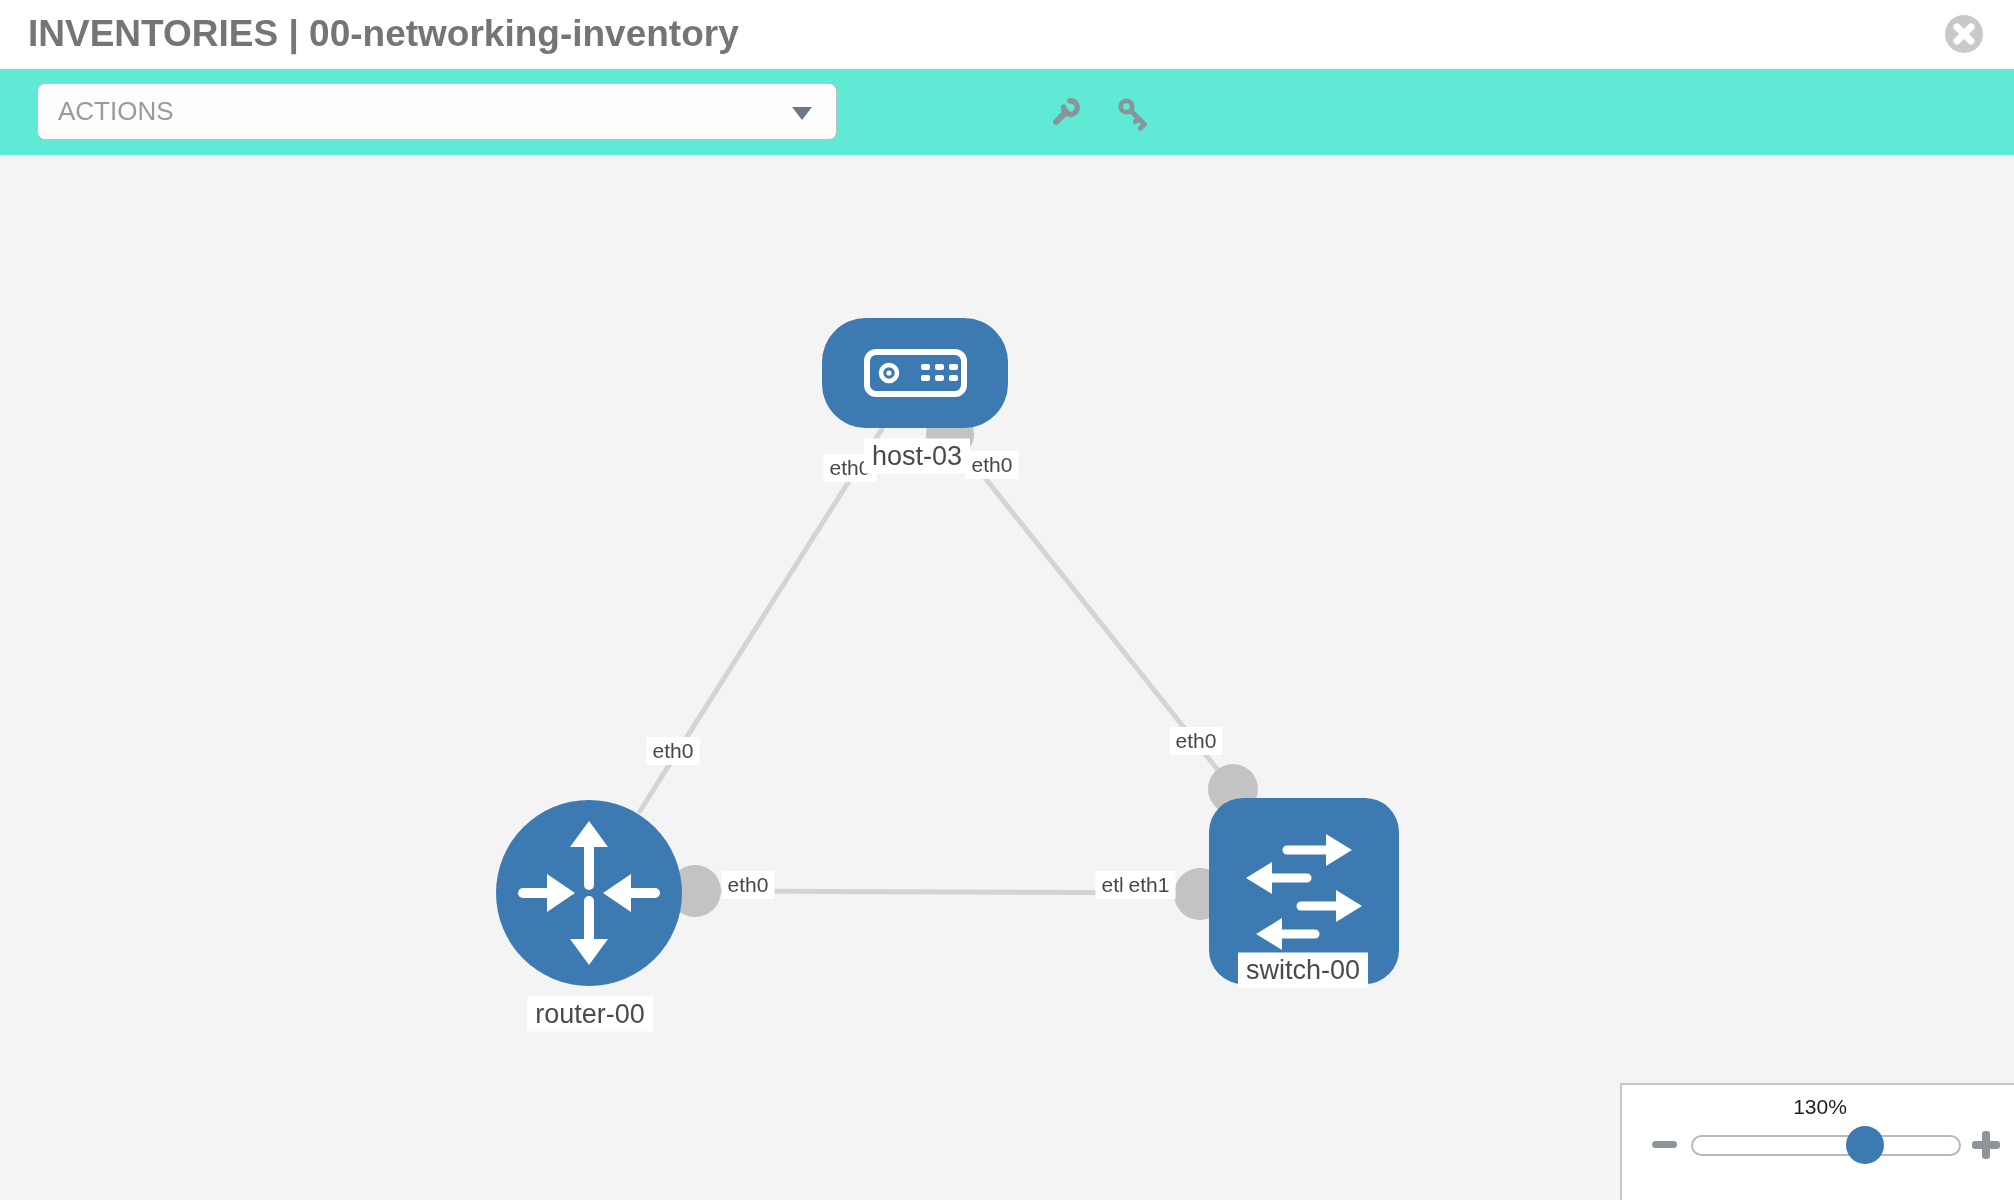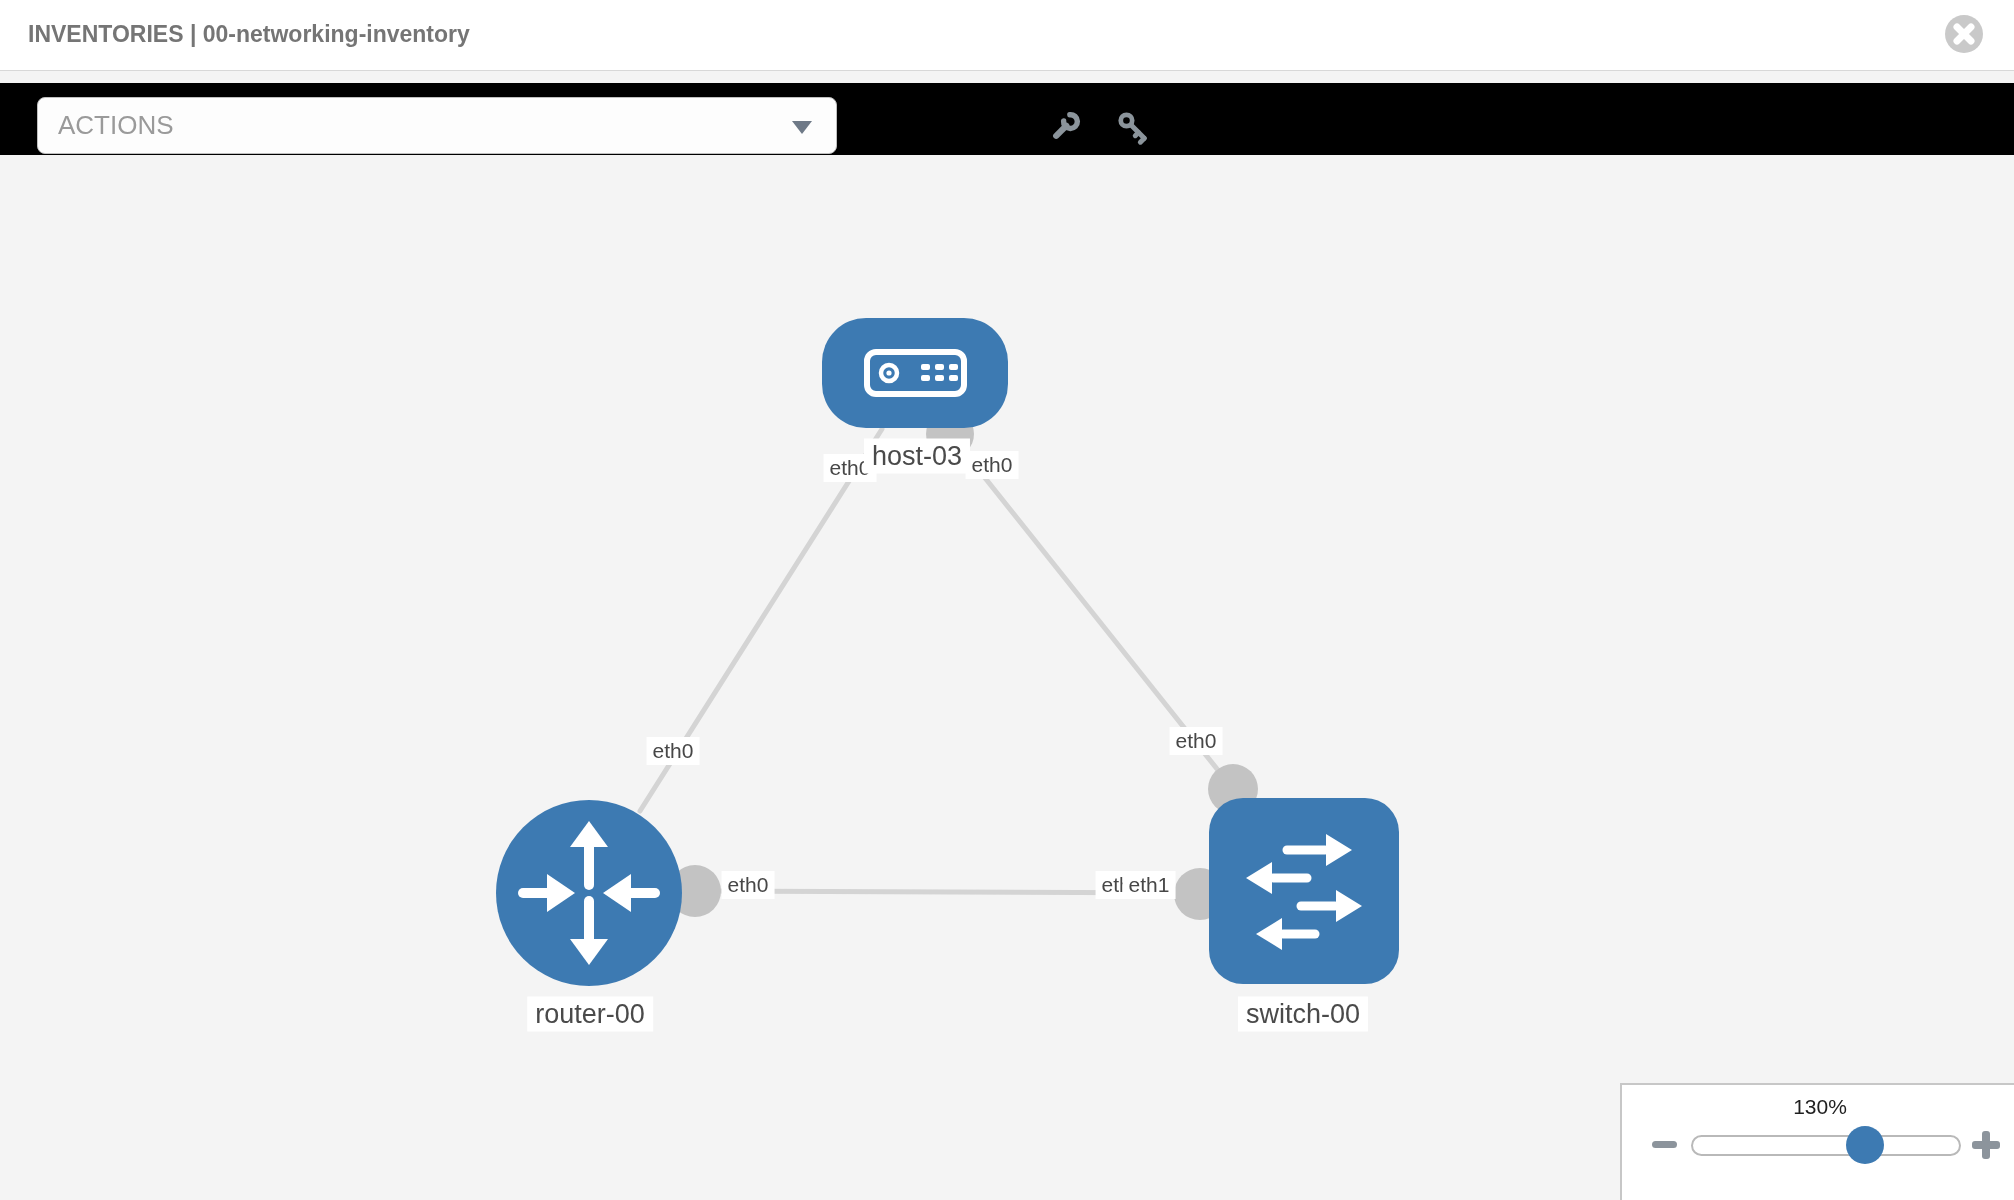--- a/index.html
+++ b/index.html
@@ -8,26 +8,26 @@
     background:#f4f4f4;font-family:"Liberation Sans",sans-serif;
     -webkit-font-smoothing:antialiased;
   }
   
   .app-header{
     position:absolute;left:0;top:0;width:100%;height:70px;background:#ffffff;
     border-bottom:1px solid #d8d8d8;
   }
   .page-title{
     position:absolute;left:28px;top:0;line-height:68px;
-    font-size:23px;font-weight:bold;color:#757575;white-space:nowrap;
+    font-size:37px;font-weight:bold;color:#757575;white-space:nowrap;
   }
   .close-btn{position:absolute;right:28px;top:12px;width:44px;height:44px;cursor:pointer;}
   
   .toolbar{
-    position:absolute;left:0;top:83px;width:100%;height:96px;background:#000000;
+    position:absolute;left:0;top:69px;width:100%;height:96px;background:#5eead4;
     border-bottom:1px solid #d2d2d2;box-sizing:border-box;
   }
   .select-box{
     position:absolute;top:14px;height:57px;background:#fdfdfd;
     border:1px solid #bfbfbf;border-radius:8px;box-sizing:border-box;cursor:pointer;
   }
   .select-box .sel-label{
     position:absolute;left:20px;top:0;line-height:55px;font-size:26px;color:#9a9a9a;
   }
   .caret{
@@ -173,21 +173,21 @@
           <line x1="1301" y1="905" x2="1335" y2="905"></line>
           <polygon points="1362,905 1336,889 1336,921" stroke="none"></polygon>
           <line x1="1283" y1="933" x2="1315" y2="933"></line>
           <polygon points="1256,933 1282,917 1282,949" stroke="none"></polygon>
         </g>
       </g>
     </svg>
 
     <div class="node-label" style="left:917px;top:301px;">host-03</div>
     <div class="node-label" style="left:590px;top:859px;">router-00</div>
-    <div class="node-label" style="left:1303px;top:859px;">switch-00</div>
+    <div class="node-label" style="left:1303px;top:815px;">switch-00</div>
 
     <div class="if-label" style="left:850px;top:313px;">eth0</div>
     <div class="if-label" style="left:673px;top:596px;">eth0</div>
     <div class="if-label" style="left:992px;top:310px;">eth0</div>
     <div class="if-label" style="left:1196px;top:586px;">eth0</div>
     <div class="if-label" style="left:748px;top:730px;">eth0</div>
     <div class="if-label" style="left:1122px;top:730px;">eth0</div>
     <div class="if-label overlap-top" style="left:1149px;top:730px;">eth1</div>
 
     <div class="zoom-panel">

